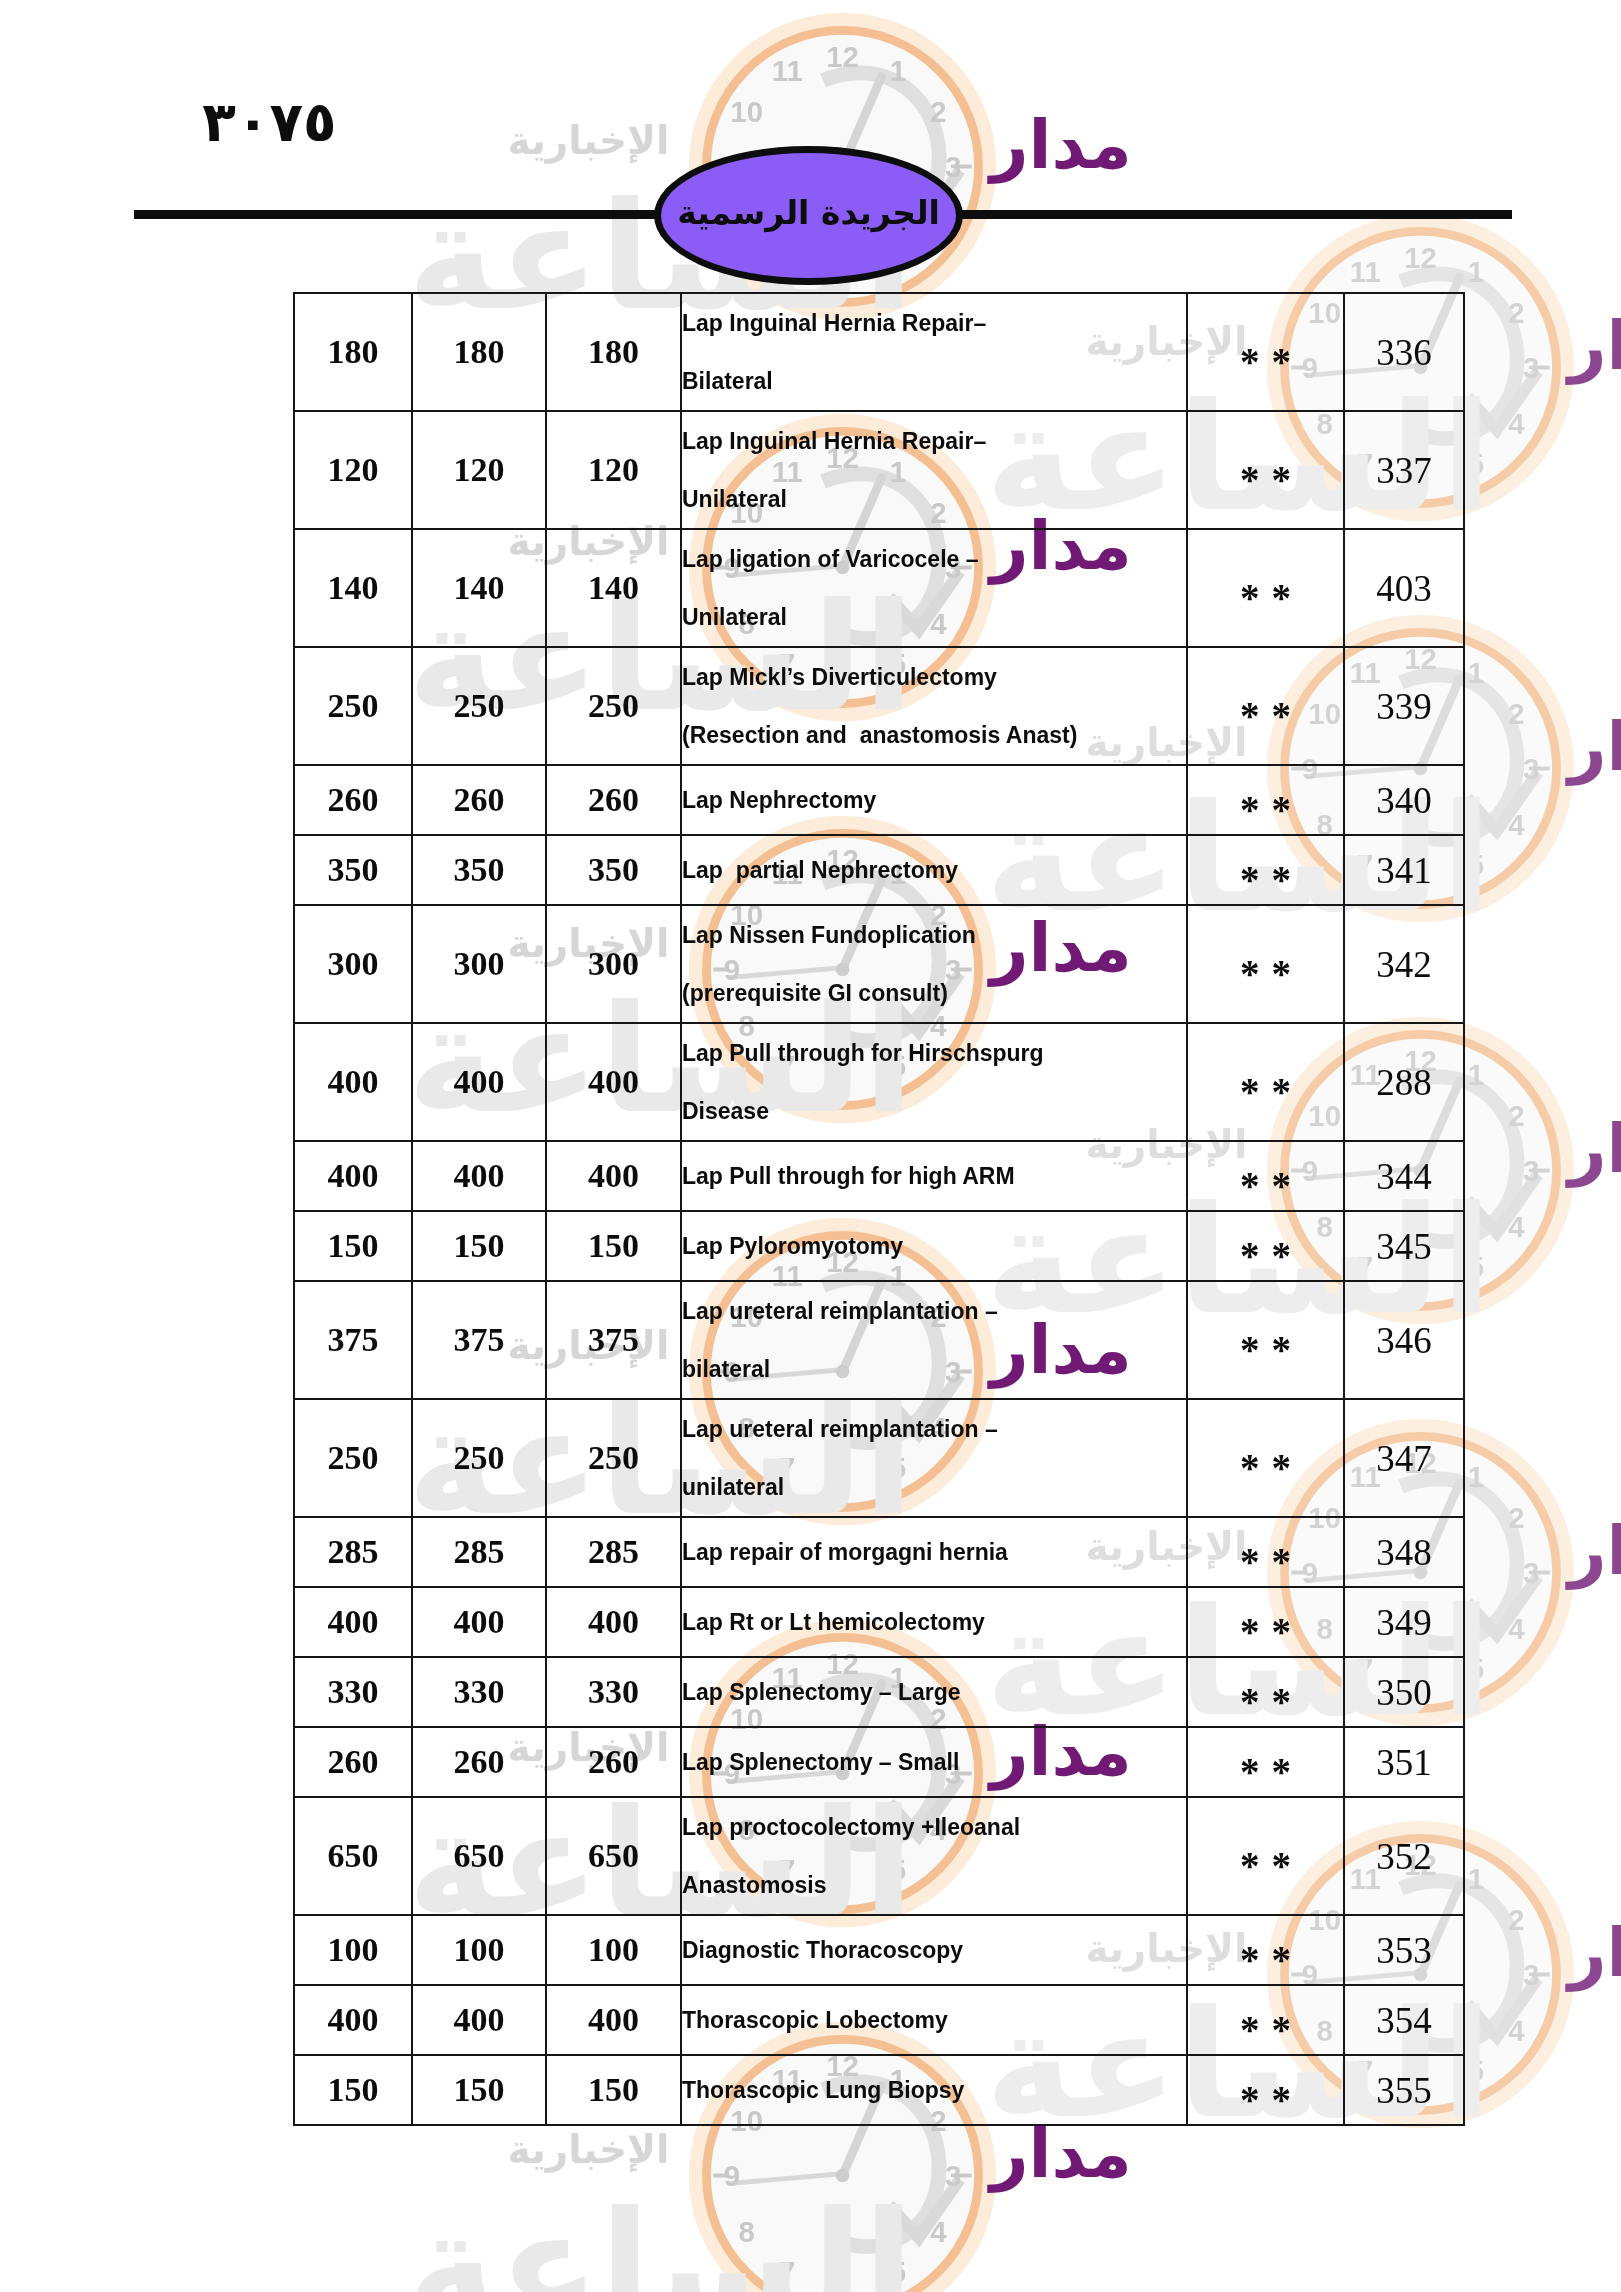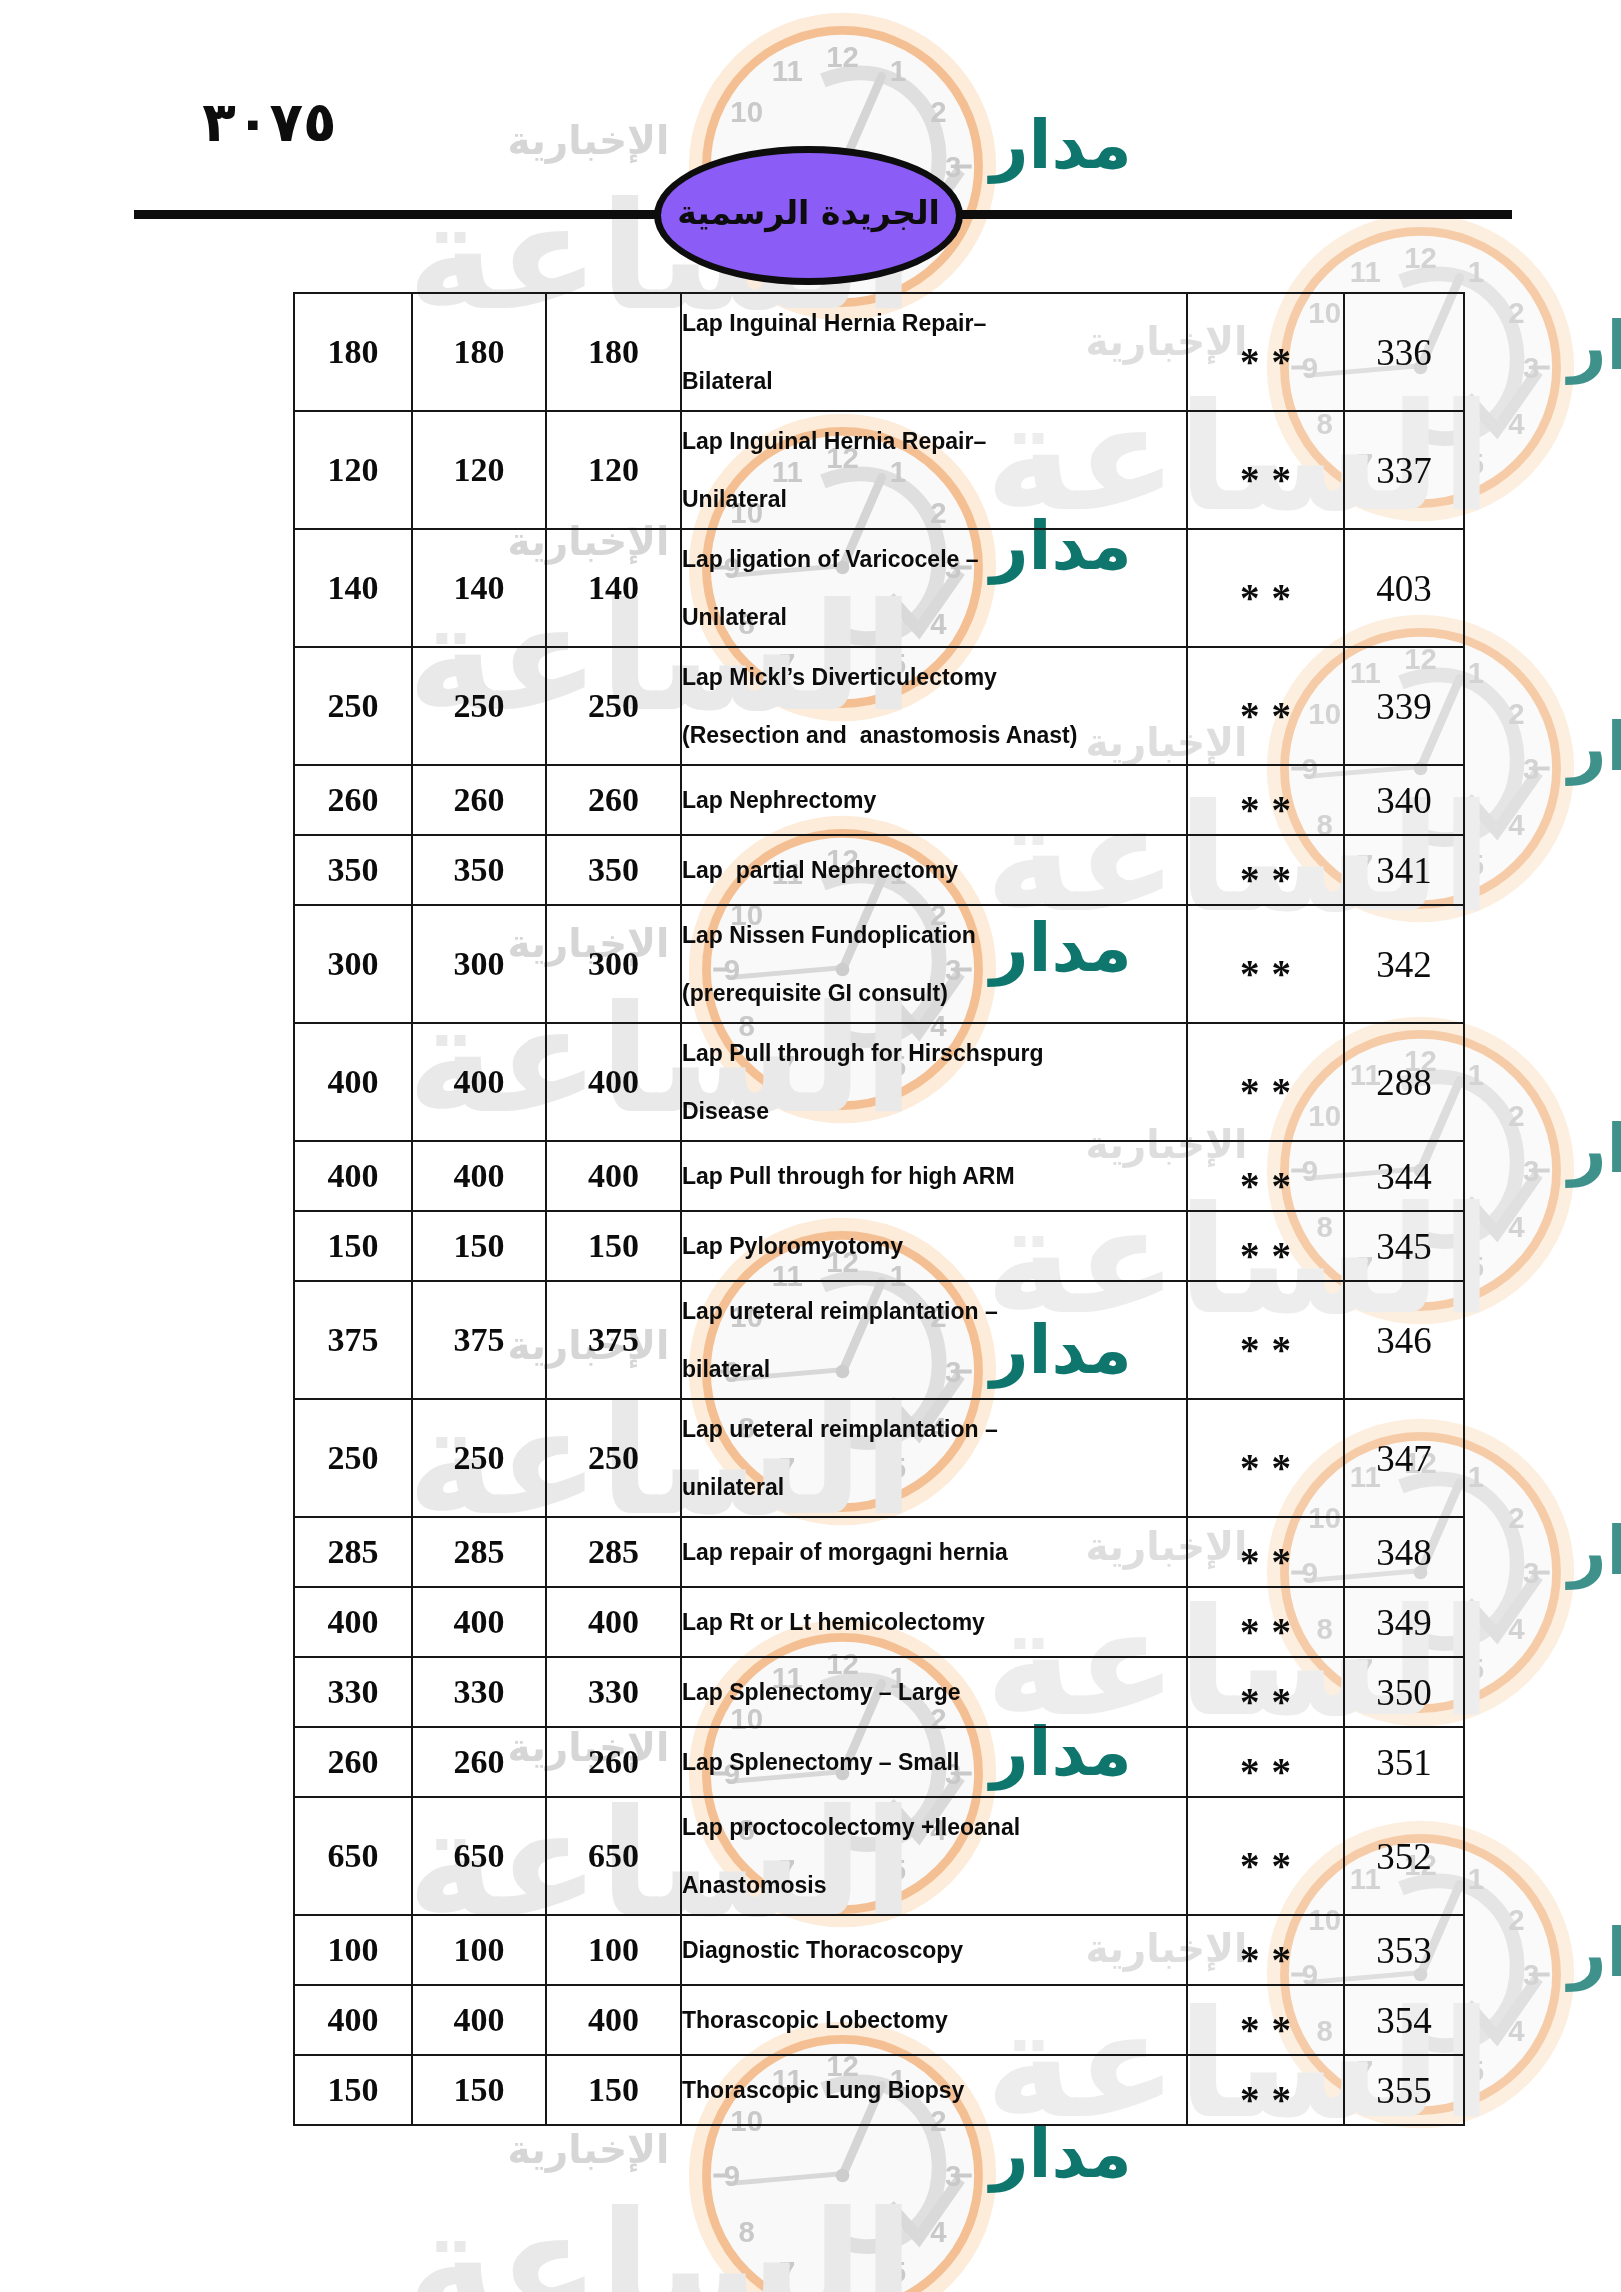--- a/index.html
+++ b/index.html
@@ -19,21 +19,21 @@
     font-weight:bold;font-size:30px;fill:#c9c9c9;text-anchor:middle;
   }
   .wm-ekhbariya{
     position:absolute;left:-338px;top:-49px;width:167px;
     font-weight:bold;font-size:39px;color:#d6d6d6;
     font-family:"DejaVu Sans",sans-serif;direction:rtl;text-align:center;
     white-space:nowrap;
   }
   .wm-madar{
     position:absolute;left:147px;top:-61px;
-    font-weight:bold;font-size:67px;color:#0f766e;
+    font-weight:bold;font-size:67px;color:#701a75;
     font-family:"DejaVu Sans",sans-serif;direction:rtl;white-space:nowrap;
   }
   .wm-saa{
     position:absolute;left:-341px;top:7.8px;width:412px;
     font-weight:bold;font-size:149px;color:#e9e9e9;
     font-family:"DejaVu Sans",sans-serif;direction:rtl;text-align:left;
     white-space:nowrap;line-height:1.1;
   }
   
   .page-number{

